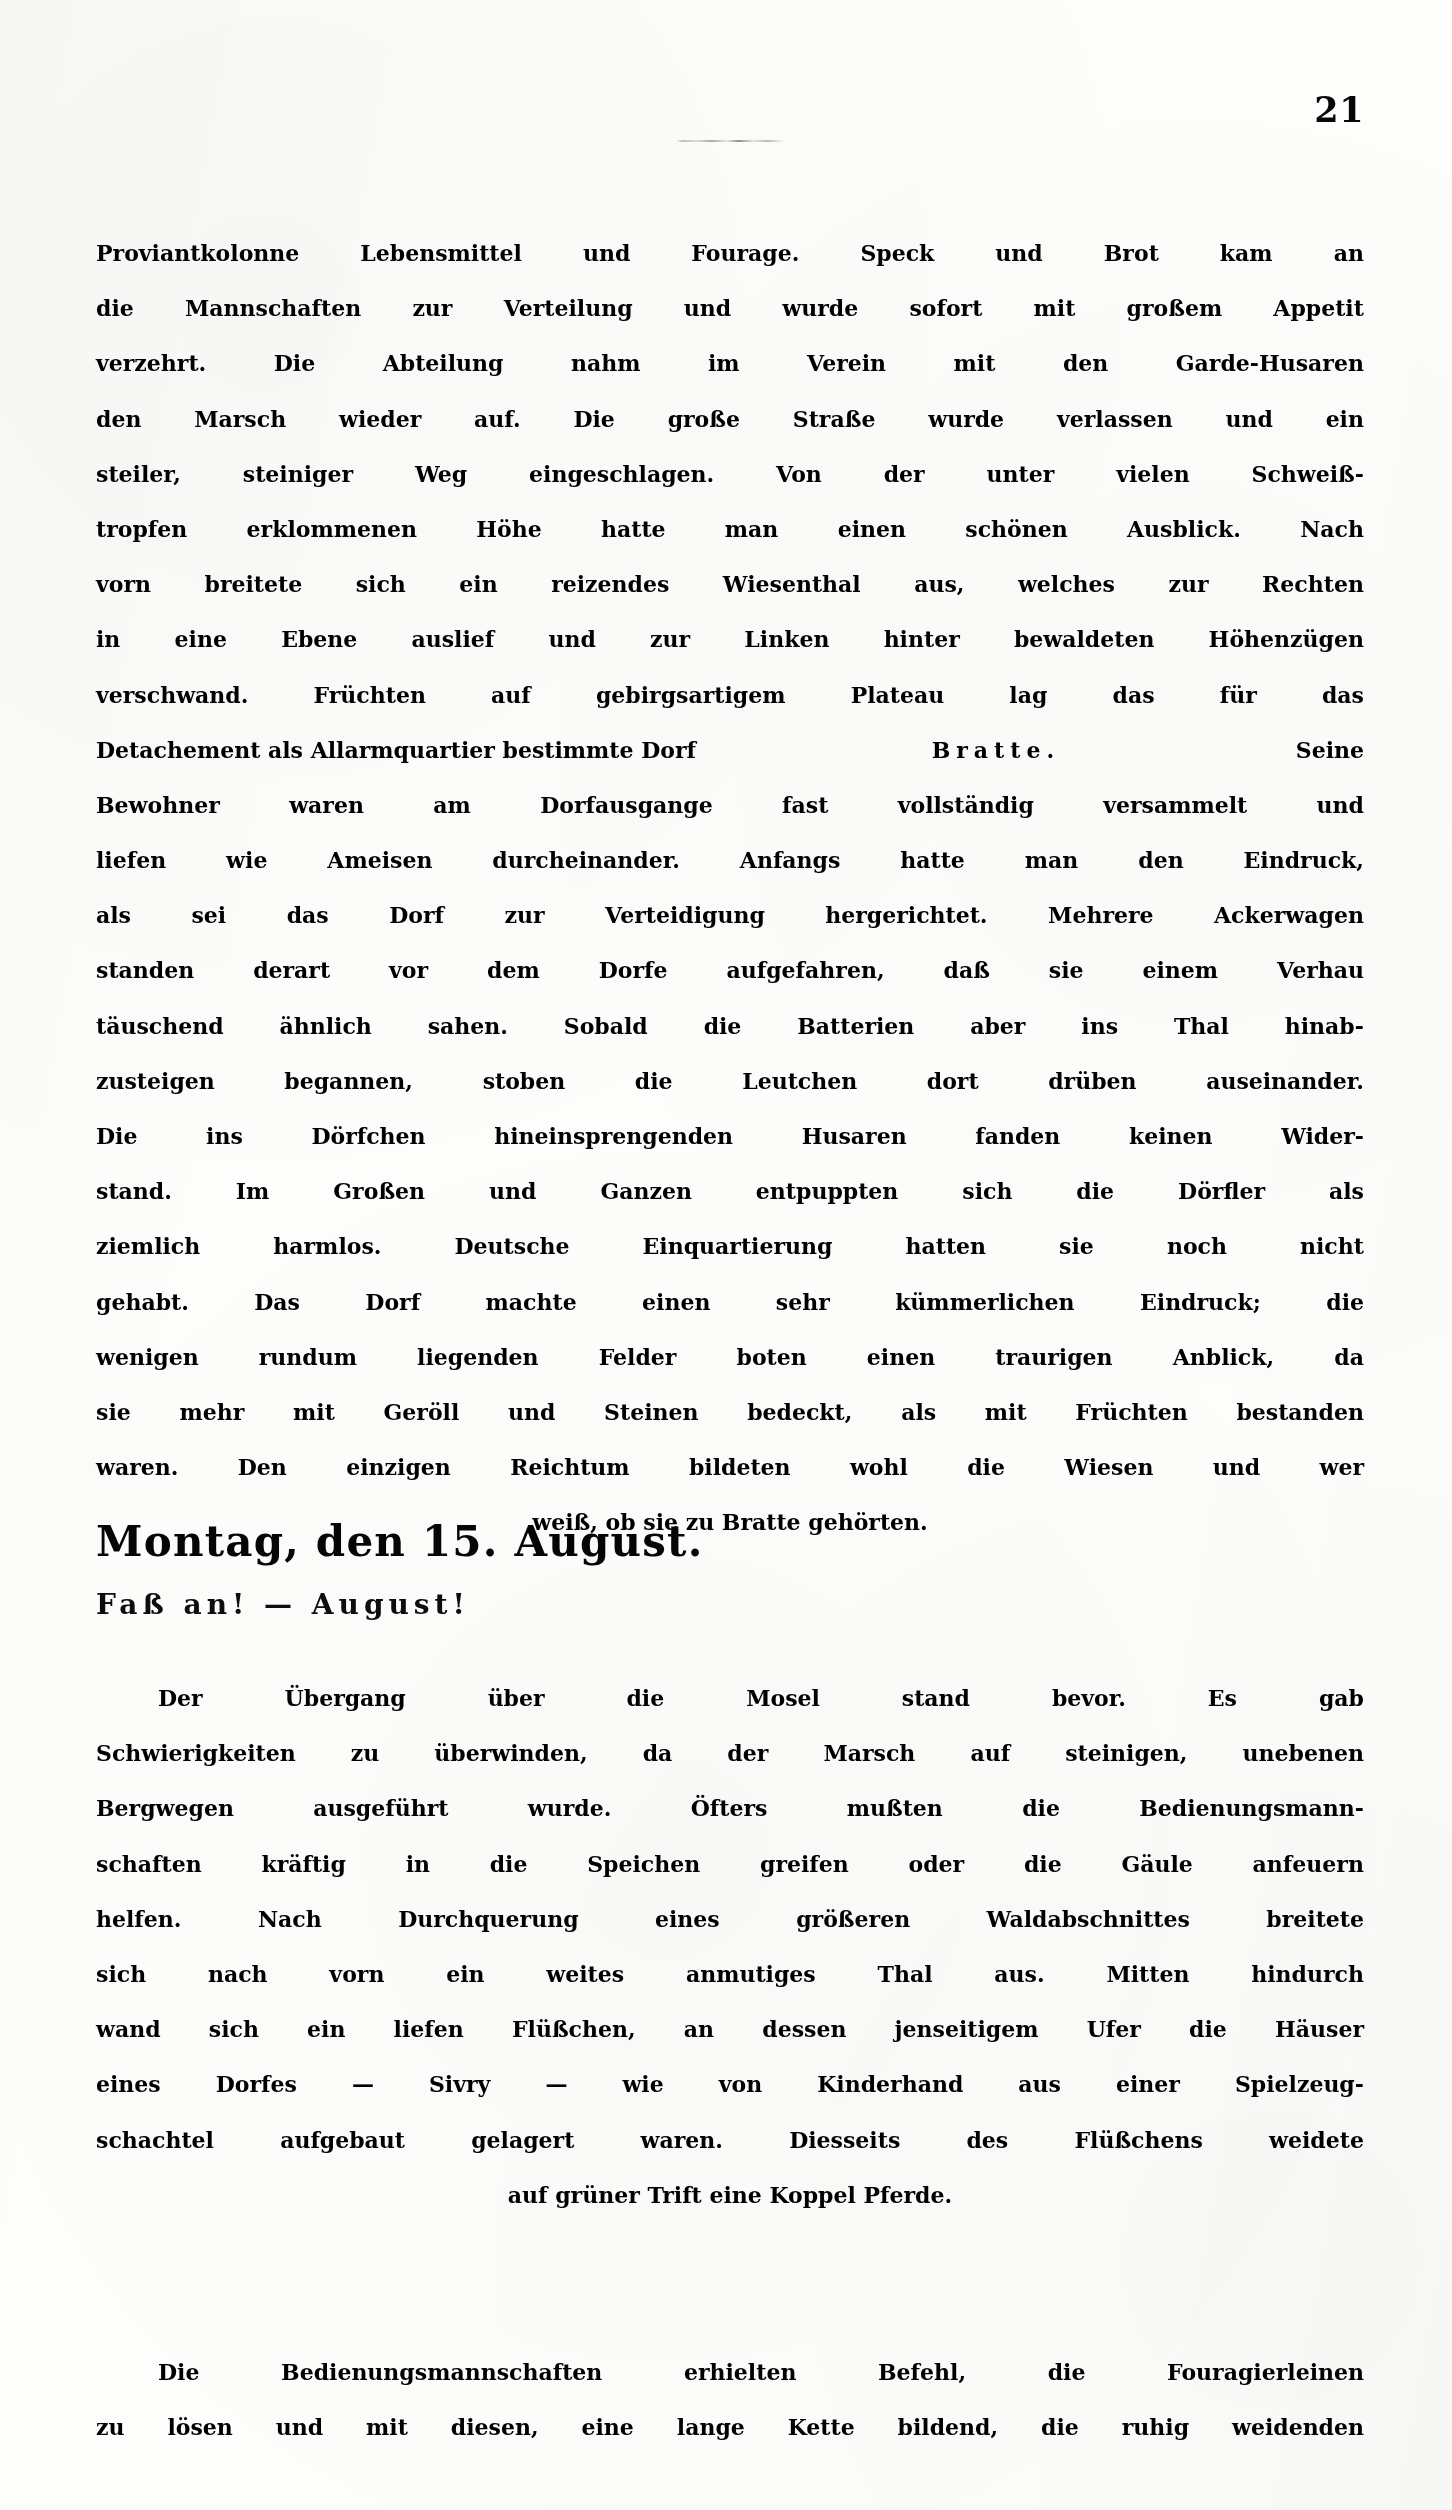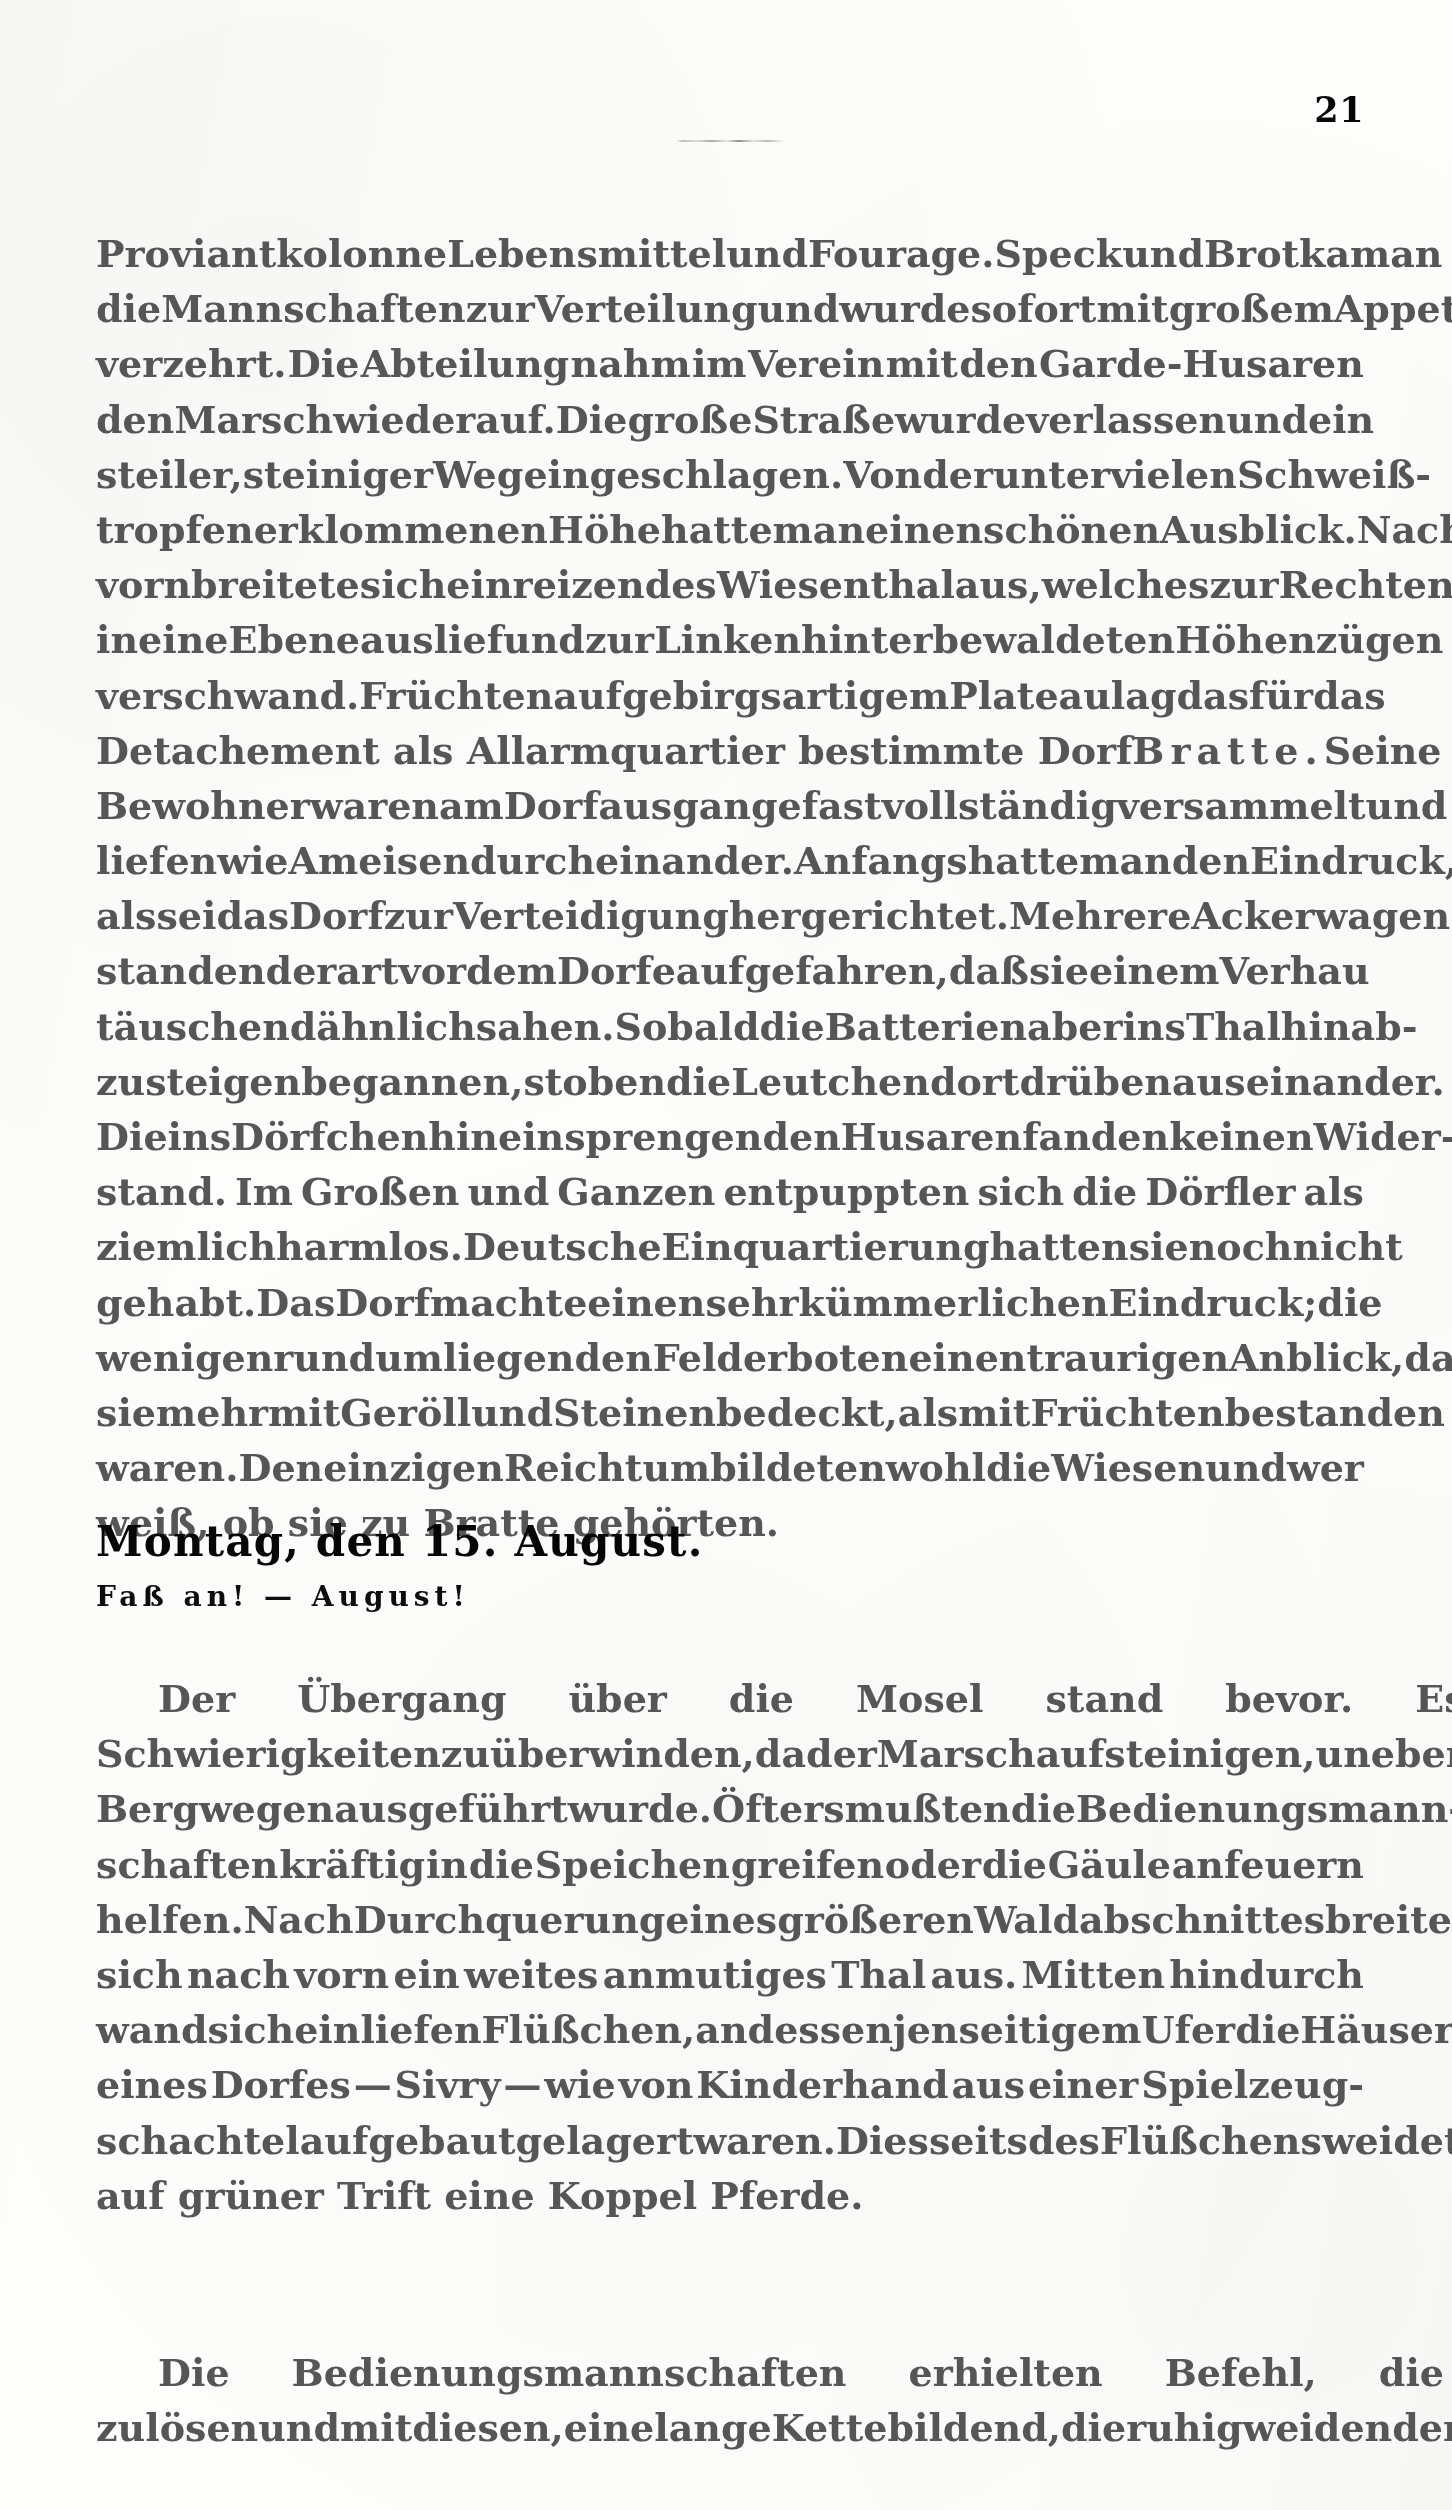--- a/index.html
+++ b/index.html
@@ -77,27 +77,28 @@
   }
   #paragraph-1 { top: 226px; }
   #paragraph-2 { top: 1671px; }
   #paragraph-3 { top: 2345px; }
 
   .text-line {
     display: block;
     width: 100%;
     height: 55.2px;
     font-family: "DejaVu Serif", "Liberation Serif", serif;
-    font-size: 38px;
+    font-size: 22px;
     font-weight: 600;
     line-height: 55.2px;
     white-space: nowrap;
-    color: #0369a1;
+    color: #000000;
     text-rendering: optimizeLegibility;
     font-synthesis: none;
+    text-align: center;
   }
   
   .text-line.justify {
     display: flex;
     justify-content: space-between;
   }
   .text-line.justify > .w {
     display: inline-block;
   }
   .text-line.indent {
@@ -120,21 +121,21 @@
   }
   #day-heading {
     font-family: "DejaVu Serif", "Liberation Serif", serif;
     font-size: 42px;
     font-weight: 700;
     letter-spacing: 1.2px;
     color: #0c0a09;
     line-height: 1.05;
   }
   #day-subheading {
-    margin-top: 18px;
+    margin-top: 26px;
     font-family: "DejaVu Serif", "Liberation Serif", serif;
     font-size: 28px;
     font-weight: 600;
     letter-spacing: 5px;
     color: #14110f;
     line-height: 1.05;
   }
 
   
   .text-line, #day-heading, #day-subheading, .folio-number {

